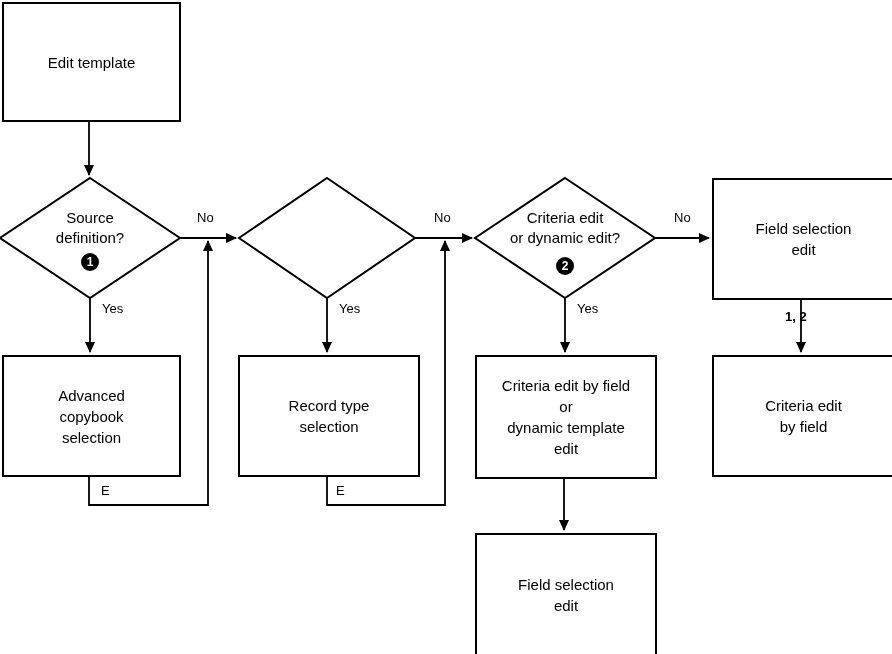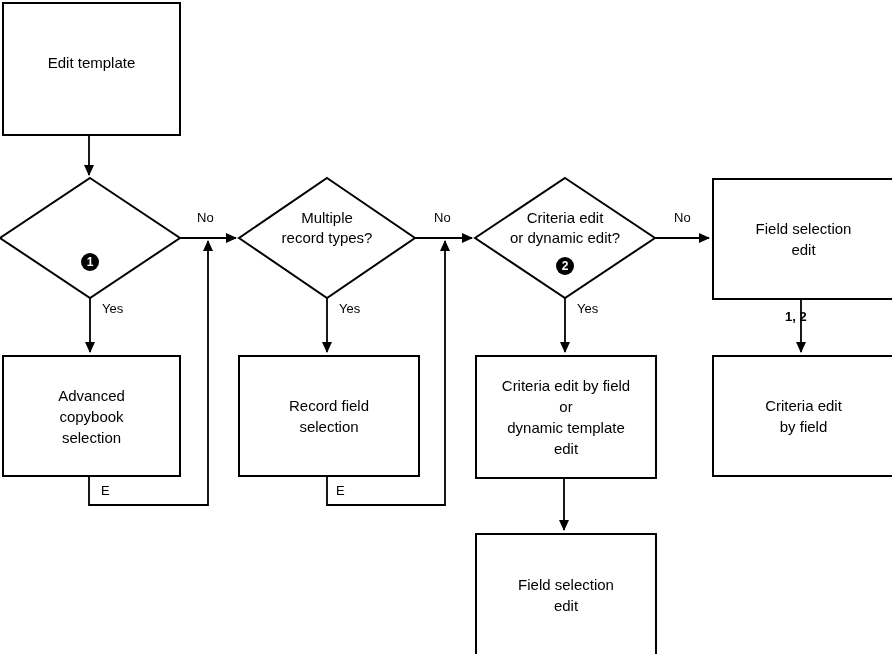--- a/index.html
+++ b/index.html
@@ -80,61 +80,61 @@
     <line x1="90" y1="298" x2="90" y2="352" stroke="#000000" stroke-width="1.8" marker-end="url(#arrow)"></line>
     <line x1="327" y1="298" x2="327" y2="352" stroke="#000000" stroke-width="1.8" marker-end="url(#arrow)"></line>
     <line x1="565" y1="298" x2="565" y2="352" stroke="#000000" stroke-width="1.8" marker-end="url(#arrow)"></line>
     <line x1="801" y1="296" x2="801" y2="352" stroke="#000000" stroke-width="1.8" marker-end="url(#arrow)"></line>
     <line x1="564" y1="475" x2="564" y2="530" stroke="#000000" stroke-width="1.8" marker-end="url(#arrow)"></line>
 
     <polyline points="89,473 89,505 208,505 208,241" fill="none" stroke="#000000" stroke-width="1.8" marker-end="url(#arrow)"></polyline>
     <polyline points="327,473 327,505 445,505 445,241" fill="none" stroke="#000000" stroke-width="1.8" marker-end="url(#arrow)"></polyline>
   </svg>
 
-  <div class="node-box" style="left:2px; top:2px; width:175px; height:116px; padding-bottom:14px;">
+  <div class="node-box" style="left:2px; top:2px; width:175px; height:116px; ">
     <span>Edit template</span>
   </div>
 
   <div class="node-box" style="left:712px; top:178px; width:179px; height:118px;">
     <span>Field selection
 edit</span>
   </div>
 
   <div class="node-box" style="left:2px; top:355px; width:175px; height:118px;align-items:center;">
     <span>Advanced
 copybook
 selection</span>
   </div>
 
   <div class="node-box" style="left:238px; top:355px; width:178px; height:118px;">
-    <span>Record field
+    <span>Record type
 selection</span>
   </div>
 
   <div class="node-box" style="left:475px; top:355px; width:178px; height:120px;">
     <span>Criteria edit by field
 or
 dynamic template
 edit</span>
   </div>
 
   <div class="node-box" style="left:712px; top:355px; width:179px; height:118px;">
     <span>Criteria edit
 by field</span>
   </div>
 
   <div class="node-box" style="left:475px; top:533px; width:178px; height:119px;">
     <span>Field selection
 edit</span>
   </div>
 
+  <div class="diamond-label" style="left:10px; top:208px; width:160px;">Source
+definition?</div>
   <div class="badge" style="left:81px; top:253px;">1</div>
 
-  <div class="diamond-label" style="left:247px; top:208px; width:160px;">Multiple
-record types?</div>
 
   <div class="diamond-label" style="left:480px; top:208px; width:170px;">Criteria edit
 or dynamic edit?</div>
   <div class="badge" style="left:556px; top:257px;">2</div>
 
   <div class="edge-label" style="left:197px; top:209px;">No</div>
   <div class="edge-label" style="left:434px; top:209px;">No</div>
   <div class="edge-label" style="left:674px; top:209px;">No</div>
 
   <div class="edge-label" style="left:102px; top:300px;">Yes</div>

